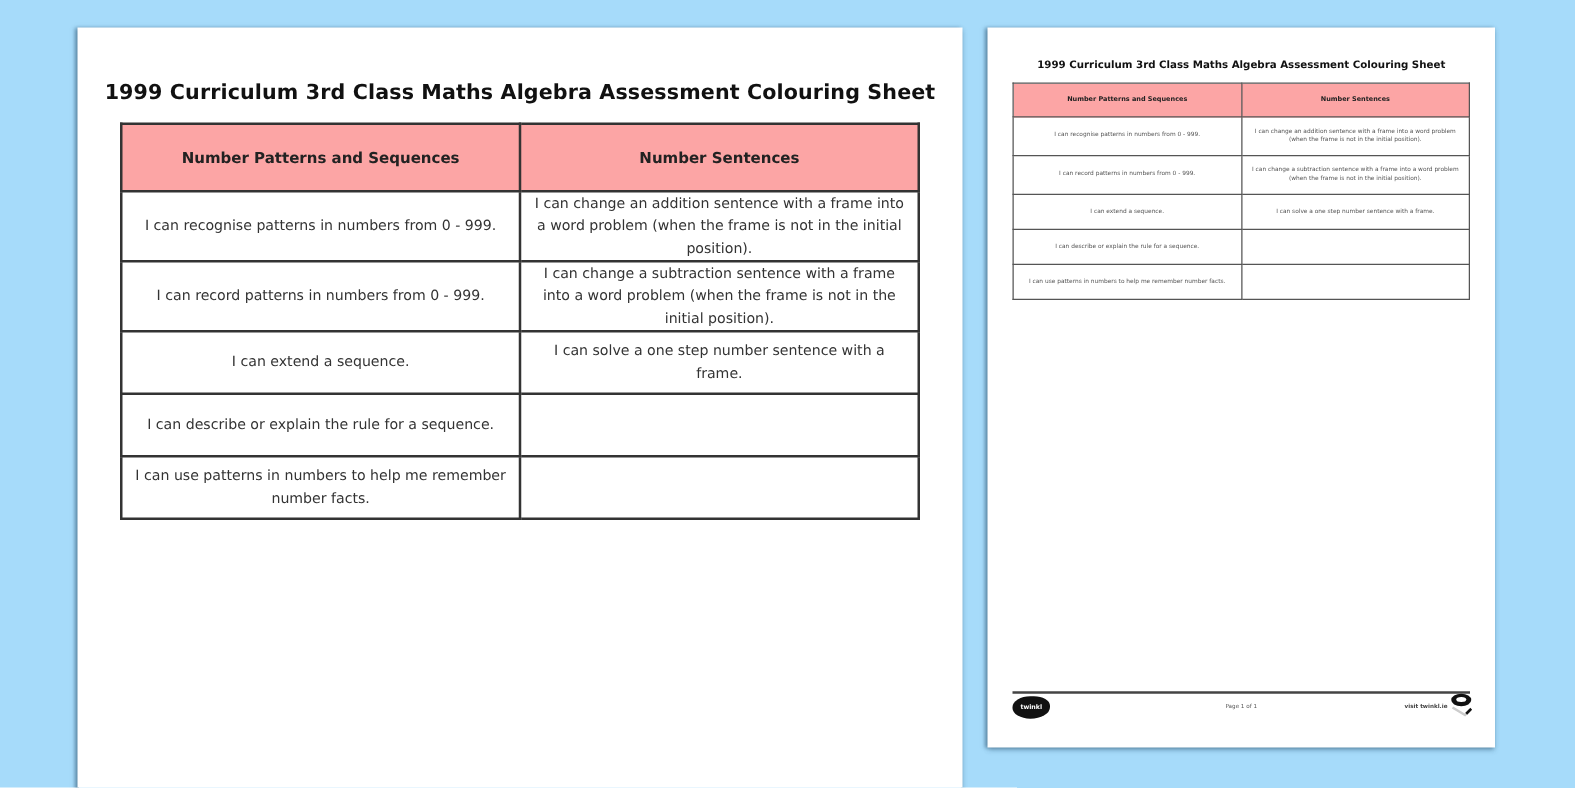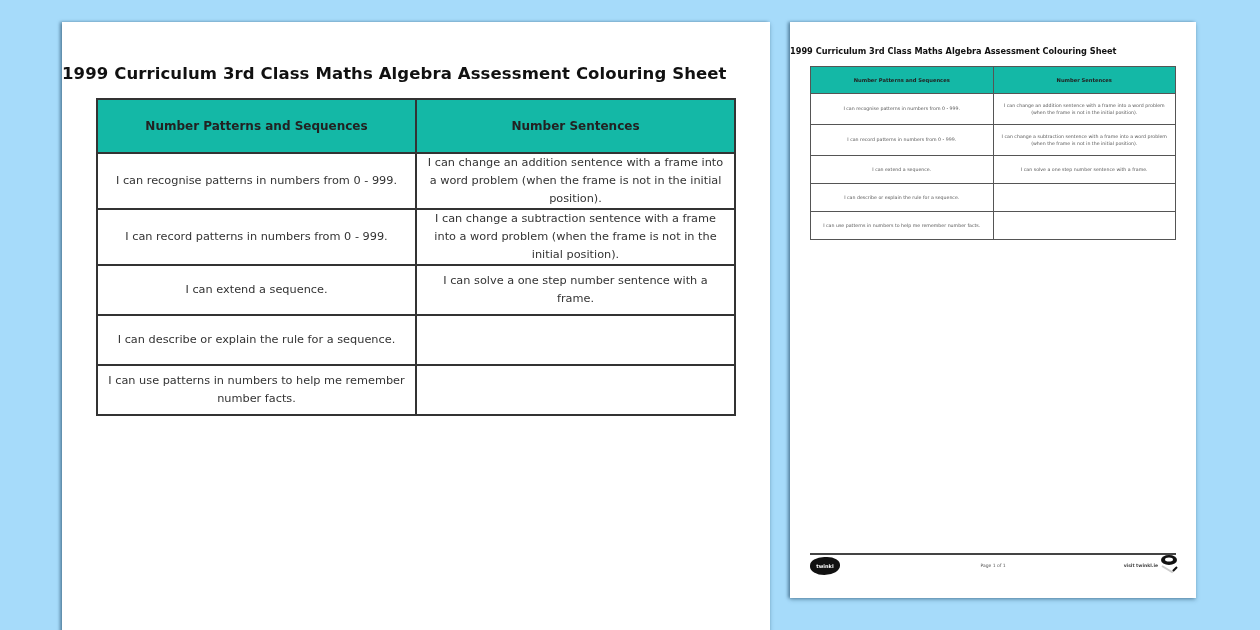--- a/index.html
+++ b/index.html
@@ -11,30 +11,30 @@
     color:#222;
   }
   .page {
     position:absolute; background:#fff;
     box-shadow: -2px 0 3px rgba(40,80,110,0.55), 0 2px 4px rgba(40,80,110,0.35);
   }
   #left-page { left:62px; top:22px; width:708px; height:620px; }
   #right-page { left:790px; top:22px; width:406px; height:576px; }
 
   .title {
-    position:absolute; left:0; right:0; font-weight:bold; color:#111;
+    position:absolute; left:0; right:0; text-align:center; font-weight:bold; color:#111;
   }
   #left-page .title { top:42px; font-size:16.5px; letter-spacing:0.1px; }
   #right-page .title { top:24px; font-size:8.2px; }
 
   table.sheet { position:absolute; border-collapse:collapse; table-layout:fixed; }
   table.sheet th, table.sheet td {
     border:2px solid #333; text-align:center; vertical-align:middle;
   }
-  table.sheet th { background:#14b8a6; font-weight:bold; }
+  table.sheet th { background:#fca5a5; font-weight:bold; }
 
   #left-table { left:34px; top:76px; width:640px; }
   #left-table th { height:50px; font-size:12px; }
   #left-table td { font-size:11.3px; line-height:18px; color:#333; padding:0 8px; }
   #left-table tr.r0 td, #left-table tr.r1 td { height:54px; }
   #left-table tr.r2 td, #left-table tr.r3 td, #left-table tr.r4 td { height:48px; }
 
   #right-table { left:20px; top:44px; width:366px; }
   #right-table th, #right-table td { border-width:1px; border-color:#555; }
   #right-table th { height:24px; font-size:5.2px; }

